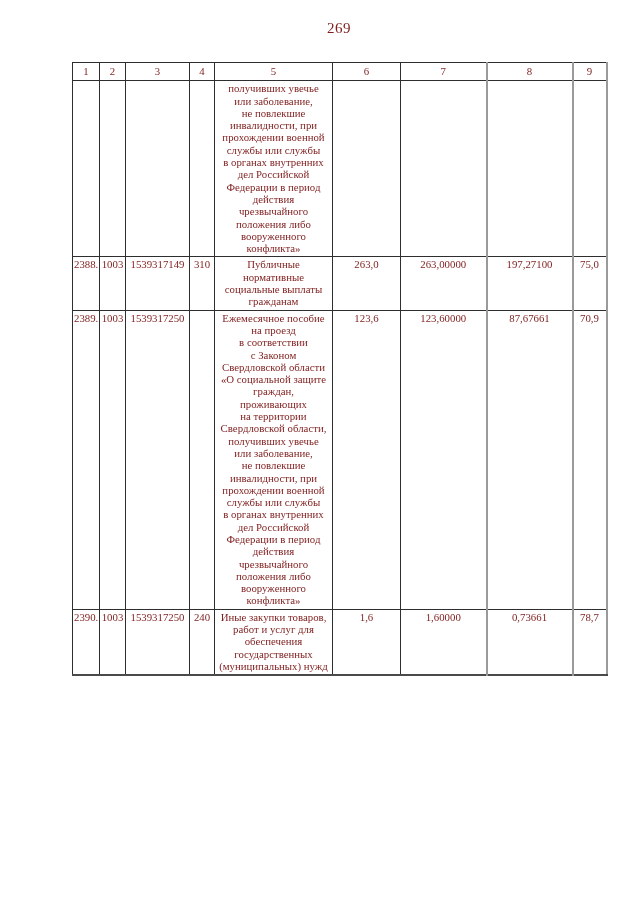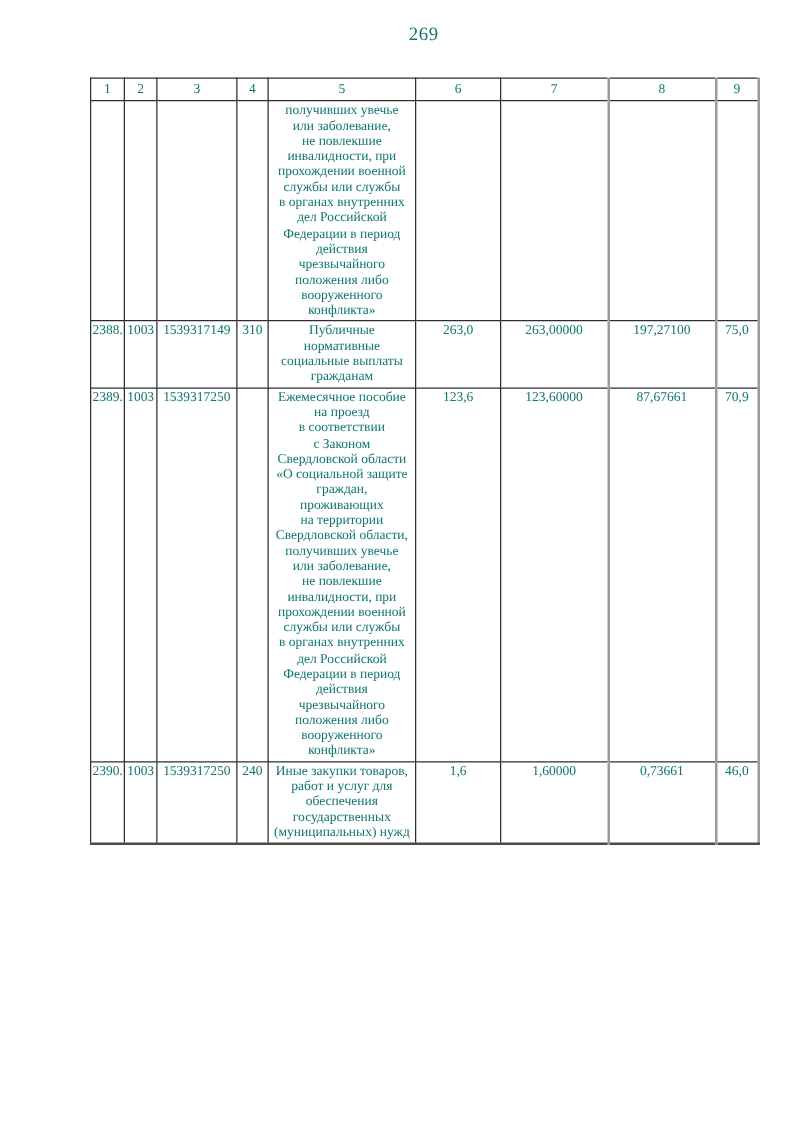--- a/index.html
+++ b/index.html
@@ -2,21 +2,21 @@
 <html><head>
 <meta charset="utf-8">
 <style>
   html,body { margin:0; padding:0; background:#ffffff; }
   .page {
     position: relative;
     width: 632px;
     height: 905px;
     background: #ffffff;
     font-family: "Liberation Serif", serif;
-    color: #0f766e;
+    color: #7f1d1d;
     overflow: hidden;
   }
   .page-number {
     position: absolute;
     top: 20px;
     left: 72px;
     width: 534px;
     text-align: center;
     font-size: 15px;
     letter-spacing: 0.5px;
@@ -169,19 +169,19 @@
       <td class="c-center">1539317250</td>
       <td class="c-center">240</td>
       <td class="c-name">Иные закупки товаров,
 работ и услуг для
 обеспечения
 государственных
 (муниципальных) нужд</td>
       <td class="c-center">1,6</td>
       <td class="c-center">1,60000</td>
       <td class="c-center gray-left">0,73661</td>
-      <td class="c-center gray-left">46,0</td>
+      <td class="c-center gray-left">78,7</td>
     </tr>
 
 
   </tbody>
     </table>
 </div>
 
 </body></html>

